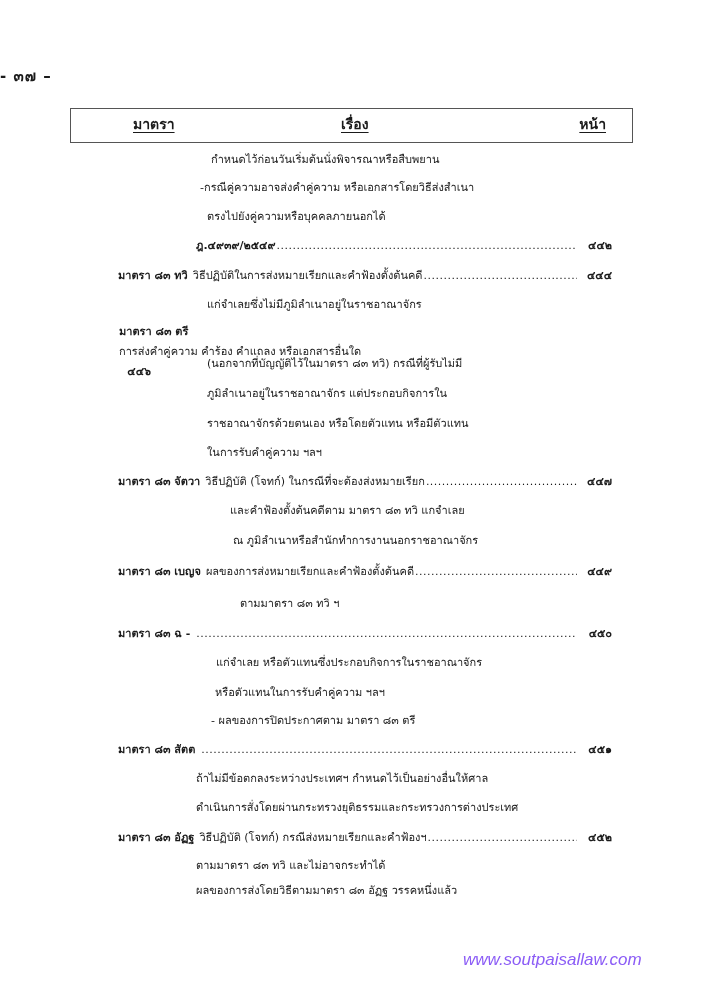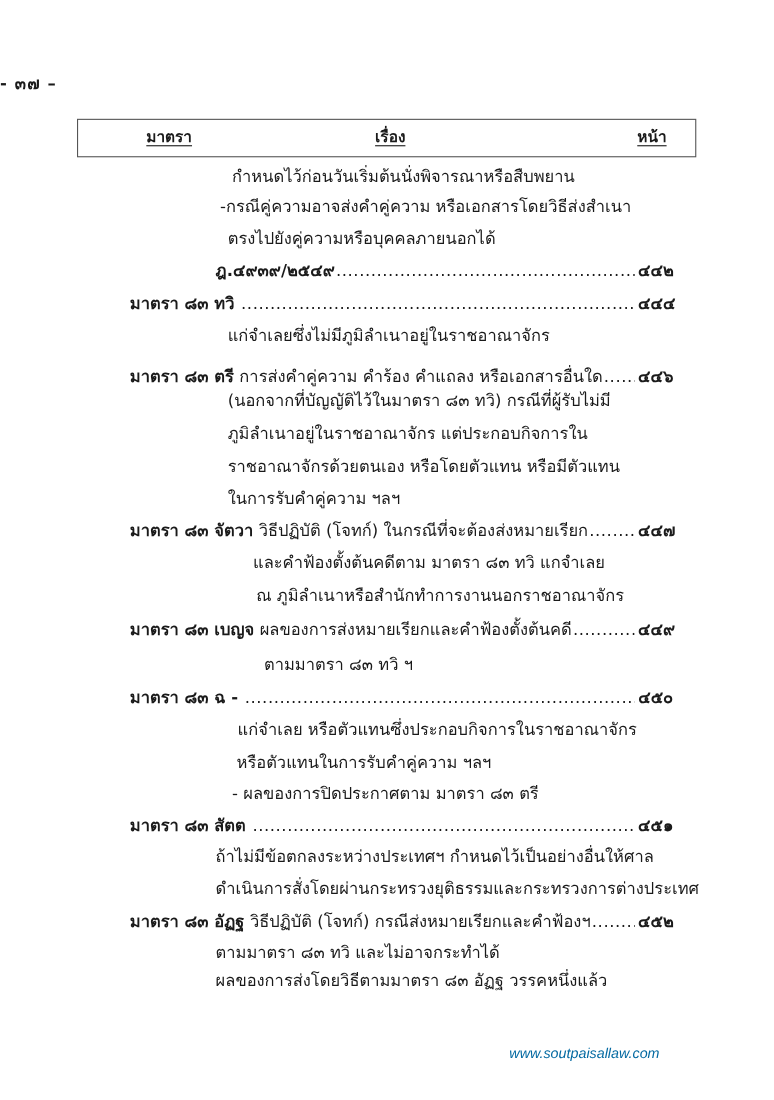--- a/index.html
+++ b/index.html
@@ -18,37 +18,37 @@
     .header-box span {
       position: absolute; top: 4px; font-weight: bold; font-size: 14px;
       text-decoration: underline; text-underline-offset: 3px;
     }
     .h-section { left: 62px; }
     .h-subject { left: 270px; }
     .h-page { right: 26px; }
 
     .toc { position: absolute; left: 0; top: 0; width: 704px; }
     .line {
-      position: absolute; font-size: 15px; white-space: nowrap; height: 20px; line-height: 20px;
+      position: absolute; font-size: 11px; white-space: nowrap; height: 20px; line-height: 20px;
     }
     .entry {
       left: 118px; width: 494px; display: flex; align-items: baseline; justify-content: center;
     }
     .entry .sec { font-weight: bold; margin-right: 5px; }
     .entry .title { white-space: nowrap; }
     .entry .dots {
       flex: 1 1 auto; overflow: hidden; white-space: nowrap; margin: 0 3px 0 1px;
       letter-spacing: 0.5px;
     }
     .entry .pg { font-weight: bold; min-width: 32px; text-align: right; }
     .entry.ref { left: 196px; width: 416px; }
     .entry.ref .title { font-weight: bold; }
     .footer {
       position: absolute; left: 463px; top: 950px; font-family: "Liberation Sans", sans-serif;
-      font-style: italic; font-size: 13px; color: #0369a1;
+      font-style: italic; font-size: 17px; color: #8b5cf6;
     }
   </style>
 </head>
 <body>
 
 <div class="page-num">- ๓๗ –</div>
 
 <div class="header-box">
   <span class="h-section">มาตรา</span>
   <span class="h-subject">เรื่อง</span>
@@ -62,26 +62,27 @@
   <div class="line" style="left:207px; top:207px;">ตรงไปยังคู่ความหรือบุคคลภายนอกได้</div>
 
   <div class="line entry ref" style="top:236px;">
     <span class="title">ฎ.๔๙๓๙/๒๕๔๙</span>
     <span class="dots">........................................................................................................................................</span>
     <span class="pg">๔๔๒</span>
   </div>
 
   <div class="line entry" style="top:266px;">
     <span class="sec">มาตรา ๘๓ ทวิ</span>
+    <span class="title">วิธีปฏิบัติในการส่งหมายเรียกและคำฟ้องตั้งต้นคดี</span>
     <span class="dots">........................................................................................................................................</span>
     <span class="pg">๔๔๔</span>
   </div>
   <div class="line" style="left:207px; top:295px;">แก่จำเลยซึ่งไม่มีภูมิลำเนาอยู่ในราชอาณาจักร</div>
 
-  <div class="line entry" style="top:332px;">
+  <div class="line entry" style="top:342px;flex-direction:column;">
     <span class="sec">มาตรา ๘๓ ตรี</span>
     <span class="title">การส่งคำคู่ความ คำร้อง คำแถลง หรือเอกสารอื่นใด</span>
     <span class="dots">........................................................................................................................................</span>
     <span class="pg">๔๔๖</span>
   </div>
   <div class="line" style="left:207px; top:354px;">(นอกจากที่บัญญัติไว้ในมาตรา ๘๓ ทวิ) กรณีที่ผู้รับไม่มี</div>
   <div class="line" style="left:207px; top:384px;">ภูมิลำเนาอยู่ในราชอาณาจักร แต่ประกอบกิจการใน</div>
   <div class="line" style="left:207px; top:414px;">ราชอาณาจักรด้วยตนเอง หรือโดยตัวแทน หรือมีตัวแทน</div>
   <div class="line" style="left:207px; top:443px;">ในการรับคำคู่ความ ฯลฯ</div>
 

